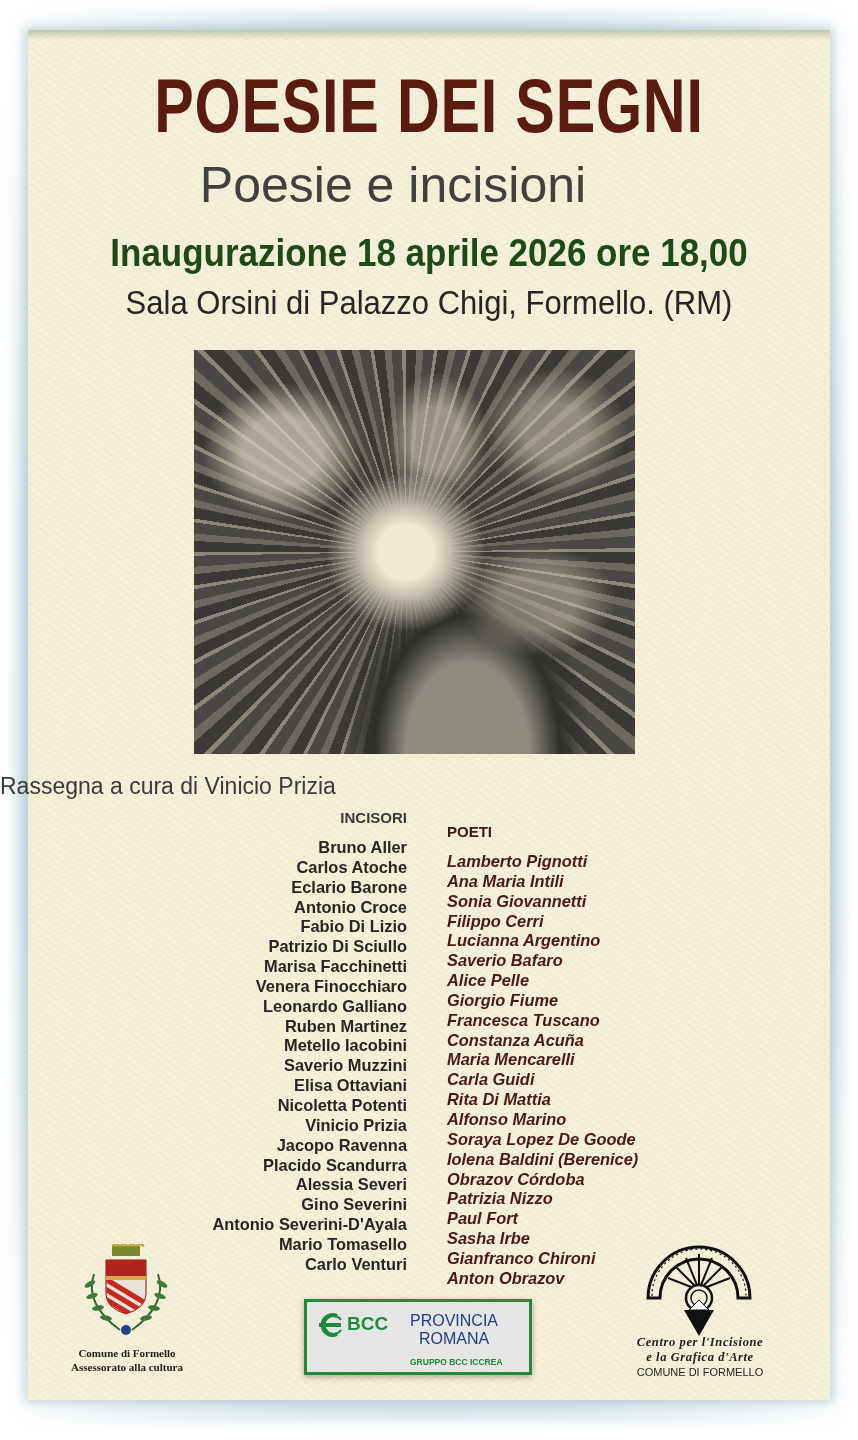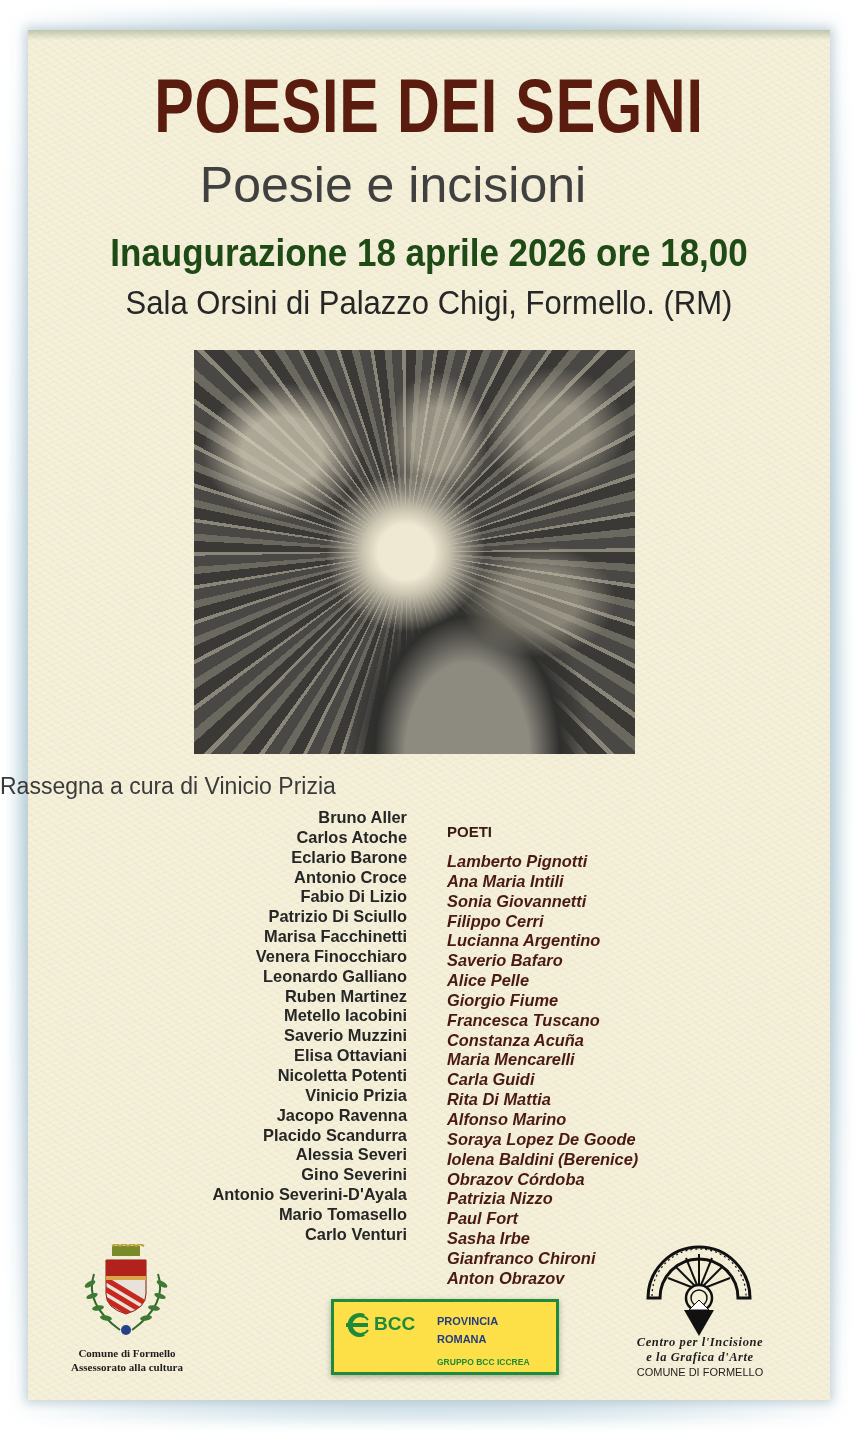--- a/index.html
+++ b/index.html
@@ -87,30 +87,31 @@
   .col-right .col-head { color: #3a1a12; margin-top: 14px; }
   .name-row { height: 19.85px; line-height: 19.85px; white-space: nowrap; }
   .comune-logo {
     position: absolute; left: 72px; top: 1244px; width: 108px; height: 96px;
   }
   .comune-text {
     position: absolute; left: 52px; width: 150px; top: 1346px; text-align: center;
     font-family: "Liberation Serif", serif; font-size: 11px; font-weight: 700; color: #1e1e1e; line-height: 14px;
   }
   .bcc-box {
-    position: absolute; left: 331px; top: 1299px; width: 228px; height: 76px;
-    background: #fde047; border: 3px solid #1d8a3c; box-sizing: border-box;
+    position: absolute; left: 304px; top: 1299px; width: 228px; height: 76px;
+    background: #e5e5e5; border: 3px solid #1d8a3c; box-sizing: border-box;
     box-shadow: 0 2px 6px rgba(0,0,0,0.3);
+    text-align: center;
   }
   .bcc-mark { position: absolute; left: 8px; top: 8px; width: 30px; height: 30px; }
   .bcc-word {
     position: absolute; left: 40px; top: 12px; font-weight: 700; font-size: 19px; color: #1d8a3c; line-height: 1;
   }
   .bcc-prov {
-    position: absolute; left: 103px; top: 10px; font-weight: 700; font-size: 11px; color: #233c83; line-height: 18px;
+    position: absolute; left: 103px; top: 10px; font-weight: 400; font-size: 16px; color: #233c83; line-height: 18px;
   }
   .bcc-group {
     position: absolute; left: 103px; top: 56px; font-weight: 700; font-size: 8.5px; color: #1d8a3c; line-height: 1;
   }
   .centro-logo {
     position: absolute; left: 642px; top: 1240px; width: 114px; height: 100px;
   }
   .centro-text {
     position: absolute; left: 605px; width: 190px; top: 1335px; text-align: center;
     color: #1e1e1e; line-height: 15px;
@@ -134,20 +135,21 @@
 <div class="subtitle">Poesie e incisioni</div>
 <div class="date-line">Inaugurazione 18 aprile 2026  ore 18,00</div>
 <div class="venue">Sala Orsini di Palazzo Chigi, Formello. (RM)</div>
 
 <div class="artwork"></div>
 
 <div class="curator">Rassegna a cura di Vinicio Prizia</div>
 
 <div class="cols">
   <div class="col-left" id="col-left">
+    <div class="col-head">INCISORI</div>
   <div class="name-row">Bruno Aller</div>
       <div class="name-row">Carlos Atoche</div>
       <div class="name-row">Eclario Barone</div>
       <div class="name-row">Antonio Croce</div>
       <div class="name-row">Fabio Di Lizio</div>
       <div class="name-row">Patrizio Di Sciullo</div>
       <div class="name-row">Marisa Facchinetti</div>
       <div class="name-row">Venera Finocchiaro</div>
       <div class="name-row">Leonardo Galliano</div>
       <div class="name-row">Ruben Martinez</div>

